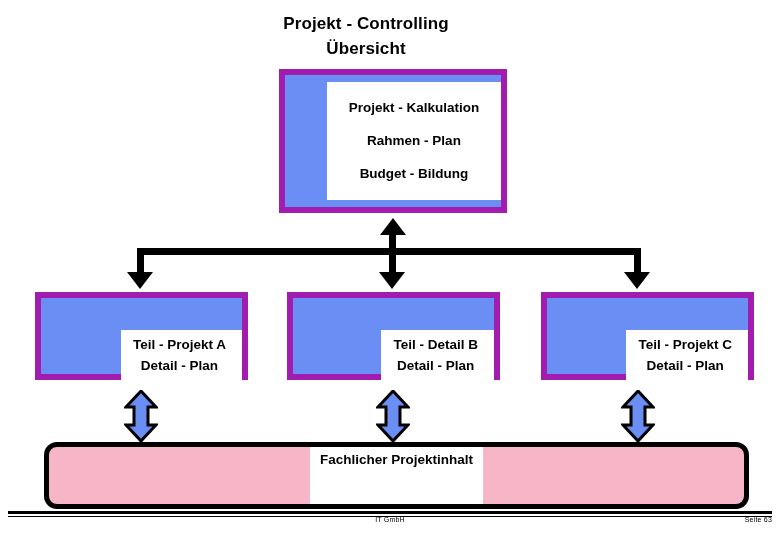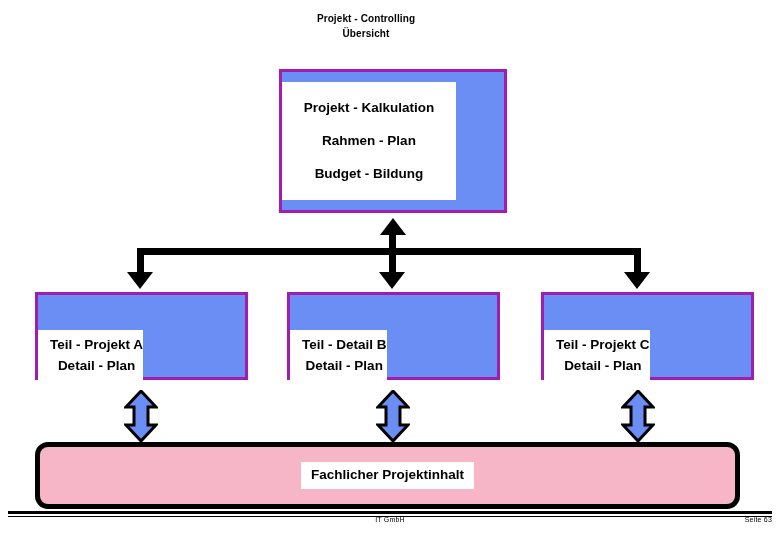--- a/index.html
+++ b/index.html
@@ -18,37 +18,37 @@
     overflow: hidden;
   }
 
   
   .slide-title {
     position: absolute;
     left: 0;
     top: 12px;
     width: 732px;
     text-align: center;
-    font-size: 10px;
+    font-size: 17px;
     font-weight: bold;
     color: #000000;
     line-height: 1.45;
     letter-spacing: 0.1px;
   }
   .slide-title .t-line { display: block; }
 
   
   .proc-box {
     position: absolute;
     background: #6b8ef5;
-    border: 3px solid #a21caf;
+    border: 6px solid #a21caf;
     box-sizing: border-box;
     display: flex;
     align-items: center;
-    justify-content: flex-start;
+    justify-content: flex-end;
   }
   .inner-label {
     background: #ffffff;
     color: #000000;
     font-size: 13.5px;
     font-weight: bold;
     line-height: 1.55;
     text-align: center;
     box-sizing: border-box;
   }
@@ -70,38 +70,37 @@
   
   .teil-box {
     top: 292px;
     width: 213px;
     height: 88px;
   }
   #teil-a { left: 35px; }
   #teil-b { left: 287px; }
   #teil-c { left: 541px; }
   .teil-box .inner-label {
-    padding: 5px 0 6px 12px;
+    padding: 5px 16px 6px 12px;
     line-height: 1.5;
     margin-top: 40px;
   }
 
   
   #pink-bar {
     position: absolute;
-    left: 35px;
+    left: 44px;
     top: 442px;
     width: 705px;
     height: 67px;
     background: #f6b6c8;
     border: 5px solid #000000;
     border-radius: 13px;
     box-sizing: border-box;
     display: flex;
-    align-items: center;
     justify-content: center;
   }
   #pink-bar .inner-label {
     padding: 4px 10px 5px 10px;
     line-height: 1.4;
   }
 
   
   .bar-h {
     position: absolute;

